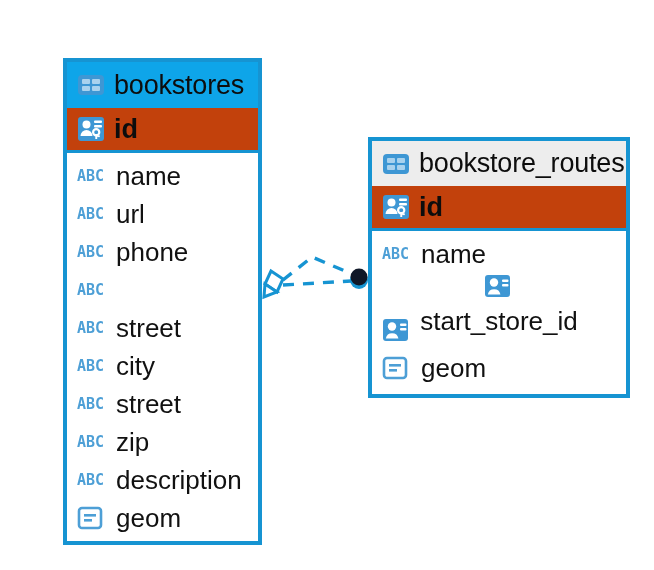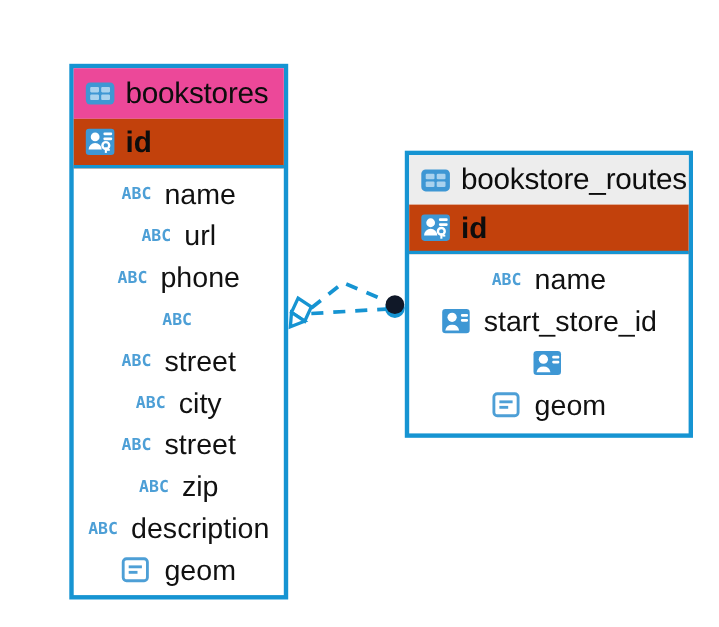--- a/index.html
+++ b/index.html
@@ -35,21 +35,21 @@
     box-sizing: border-box;
     display: flex;
     align-items: center;
     gap: 9px;
     padding: 0 10px;
     font-size: 27px;
     color: #0d0d0d;
     letter-spacing: -0.2px;
     white-space: nowrap;
   }
-  .entity-header.orange { background: #ec4899; }
+  .entity-header.orange { background: #0ea5e9; }
   .entity-header.grey   { background: #EDEDED; }
 
   .pk-row {
     box-sizing: border-box;
     display: flex;
     align-items: center;
     gap: 9px;
     padding: 0 10px;
     font-size: 27px;
     font-weight: bold;
@@ -59,25 +59,24 @@
   }
 
   .field-list {
     padding: 4px 0 6px 0;
   }
   .field-row {
     box-sizing: border-box;
     display: flex;
     align-items: center;
     gap: 9px;
-    padding: 0 20px;
+    padding: 0 10px;
     font-size: 26px;
     color: #111111;
     white-space: nowrap;
-    justify-content: center;
   }
   .field-label { line-height: 1; }
 
   
   .icon {
     flex: 0 0 auto;
     display: inline-block;
     line-height: 0;
   }
   .icon svg { display: block; }
@@ -231,21 +230,21 @@
       <span>id</span>
     </div>
 
     <div class="field-list">
 
       <div class="field-row" style="height:38px;">
         <span class="abc-icon">ABC</span>
         <span class="field-label">name</span>
       </div>
 
-      <div class="field-row" style="height:38px;">
+      <div class="field-row" style="height:38px;flex-direction:column;">
         <span class="icon" style="width:30px;">
           <svg width="28" height="26" viewBox="0 0 28 26">
             <rect x="1" y="2" width="25" height="22" rx="3" fill="#3E97D4"></rect>
             <circle cx="10" cy="9.5" r="4.2" fill="#ffffff"></circle>
             <path d="M3.8 21.5 a6.4 6.4 0 0 1 12.6 0 z" fill="#ffffff"></path>
             <rect x="18" y="6.5" width="6.5" height="2.4" rx="1" fill="#ffffff"></rect>
             <rect x="18" y="11" width="6.5" height="2.4" rx="1" fill="#ffffff"></rect>
           </svg>
         </span>
         <span class="field-label">start_store_id</span>

